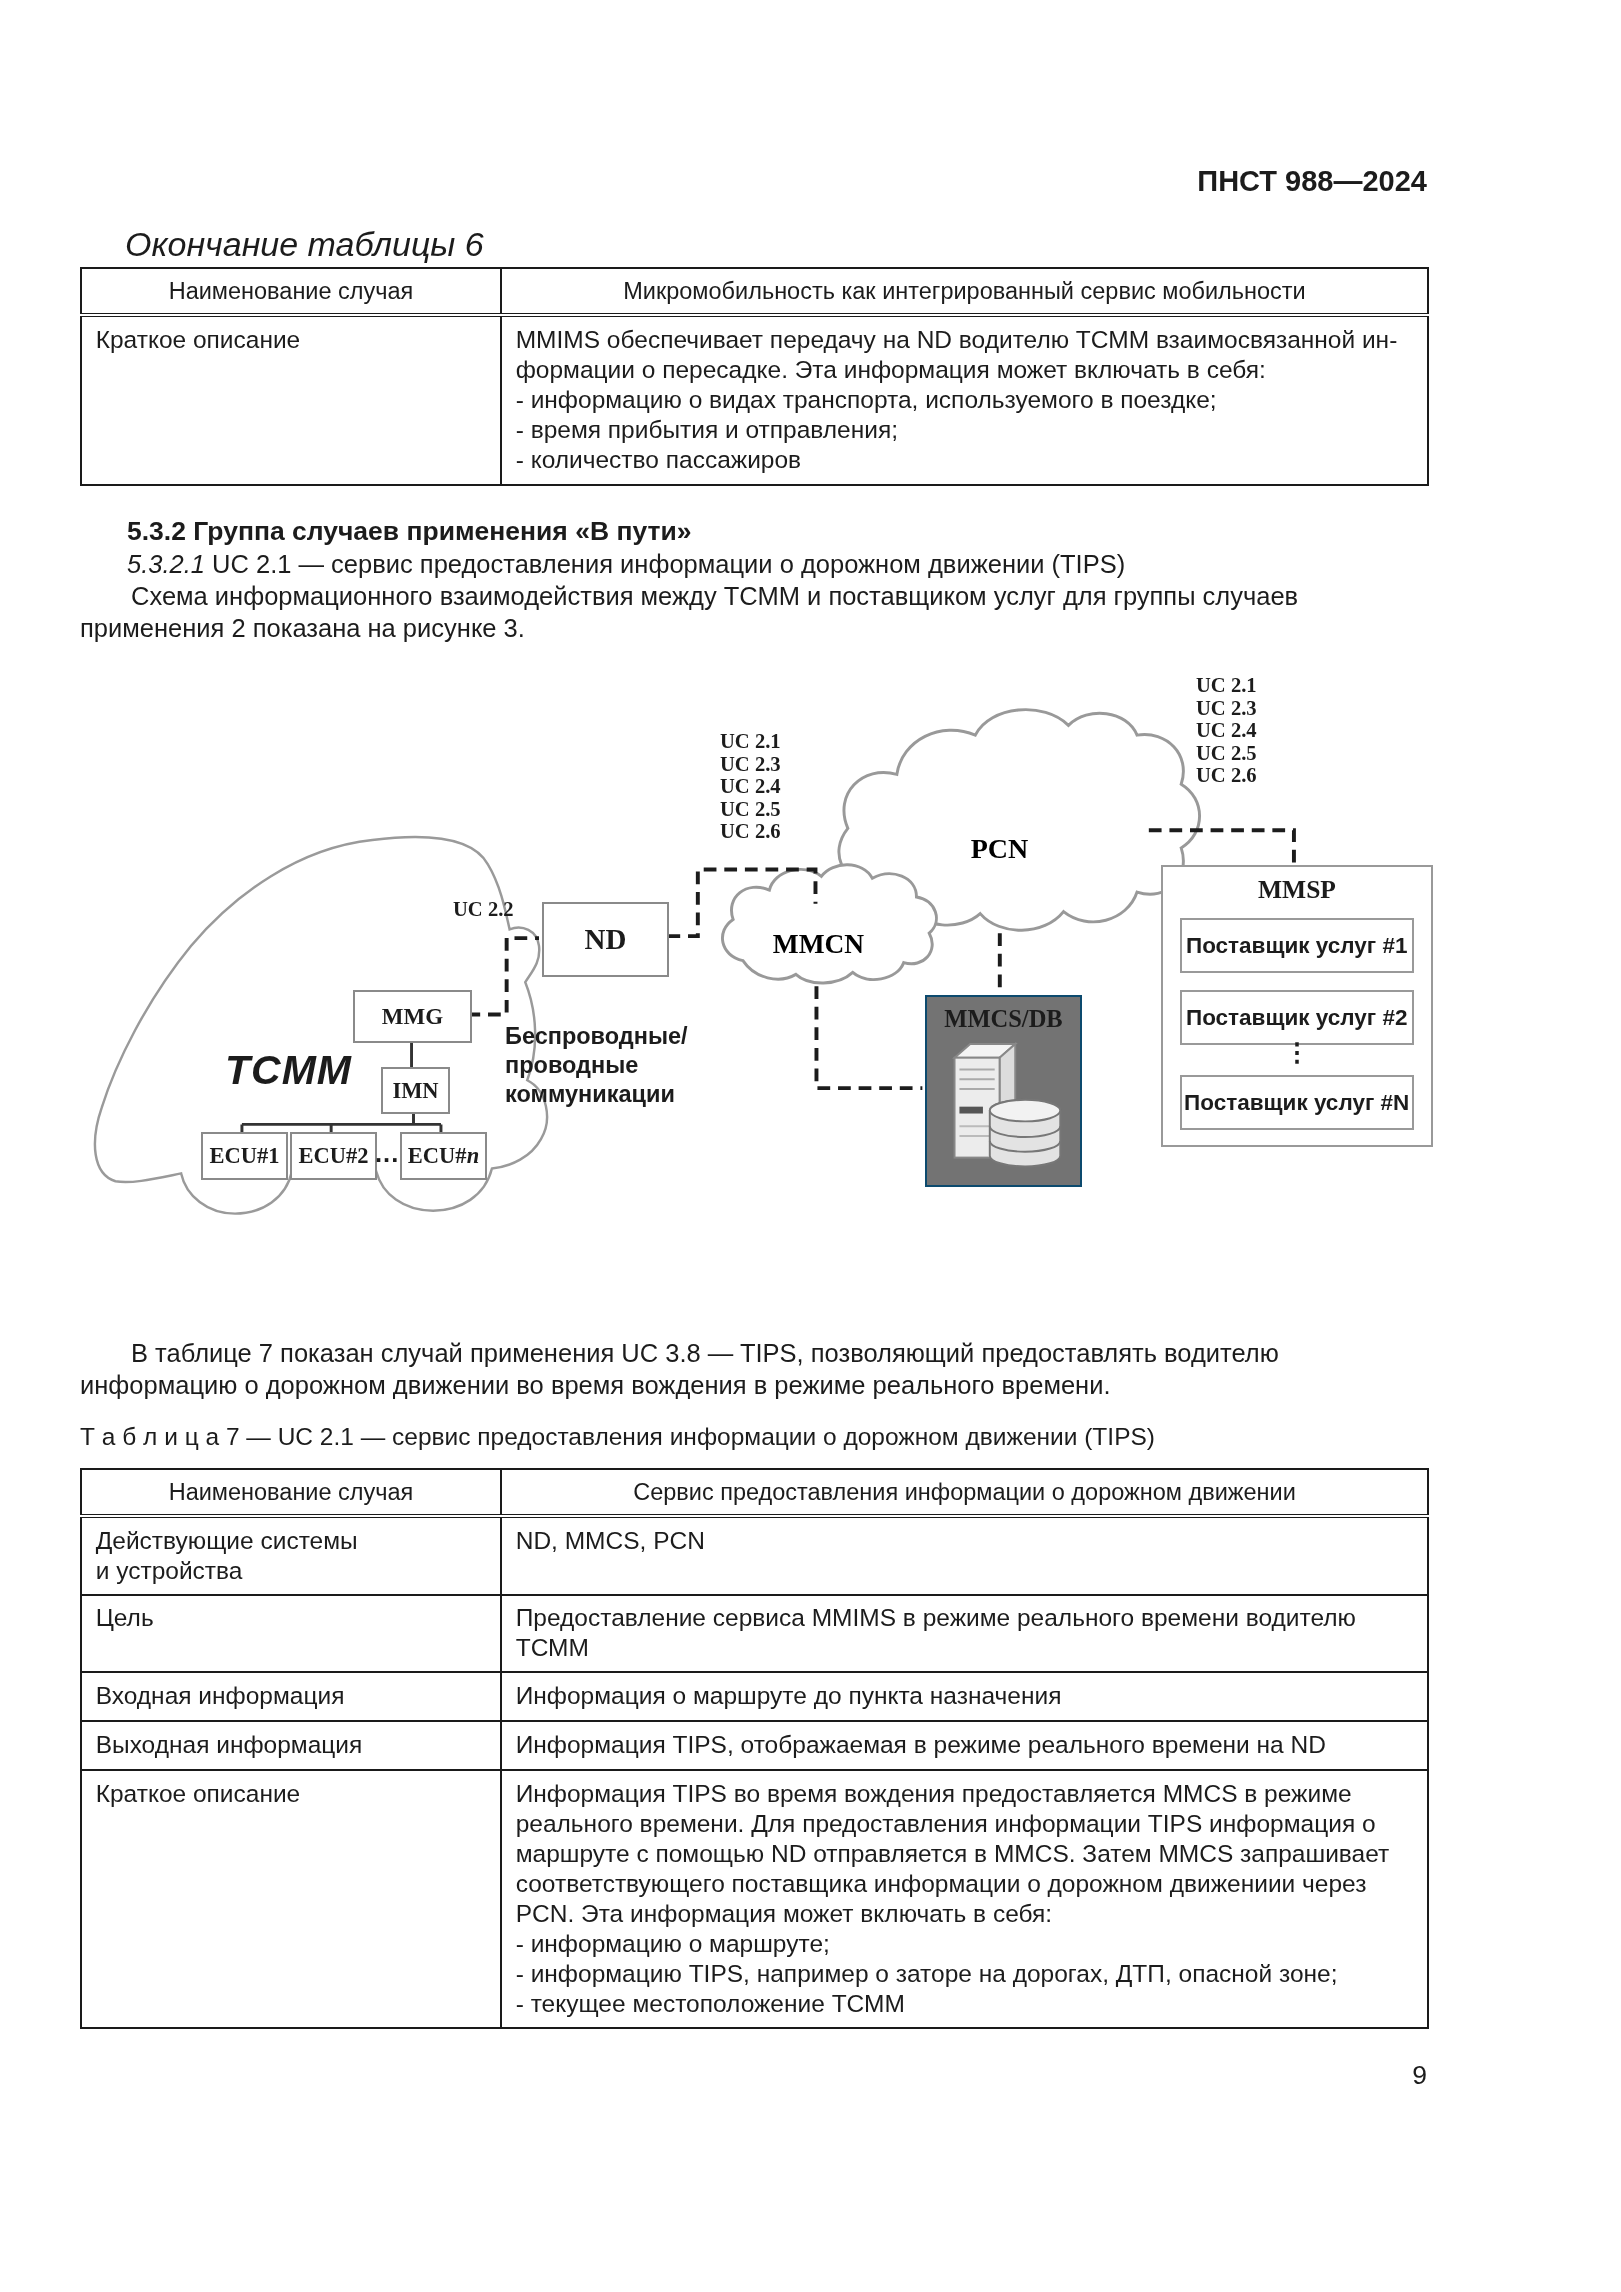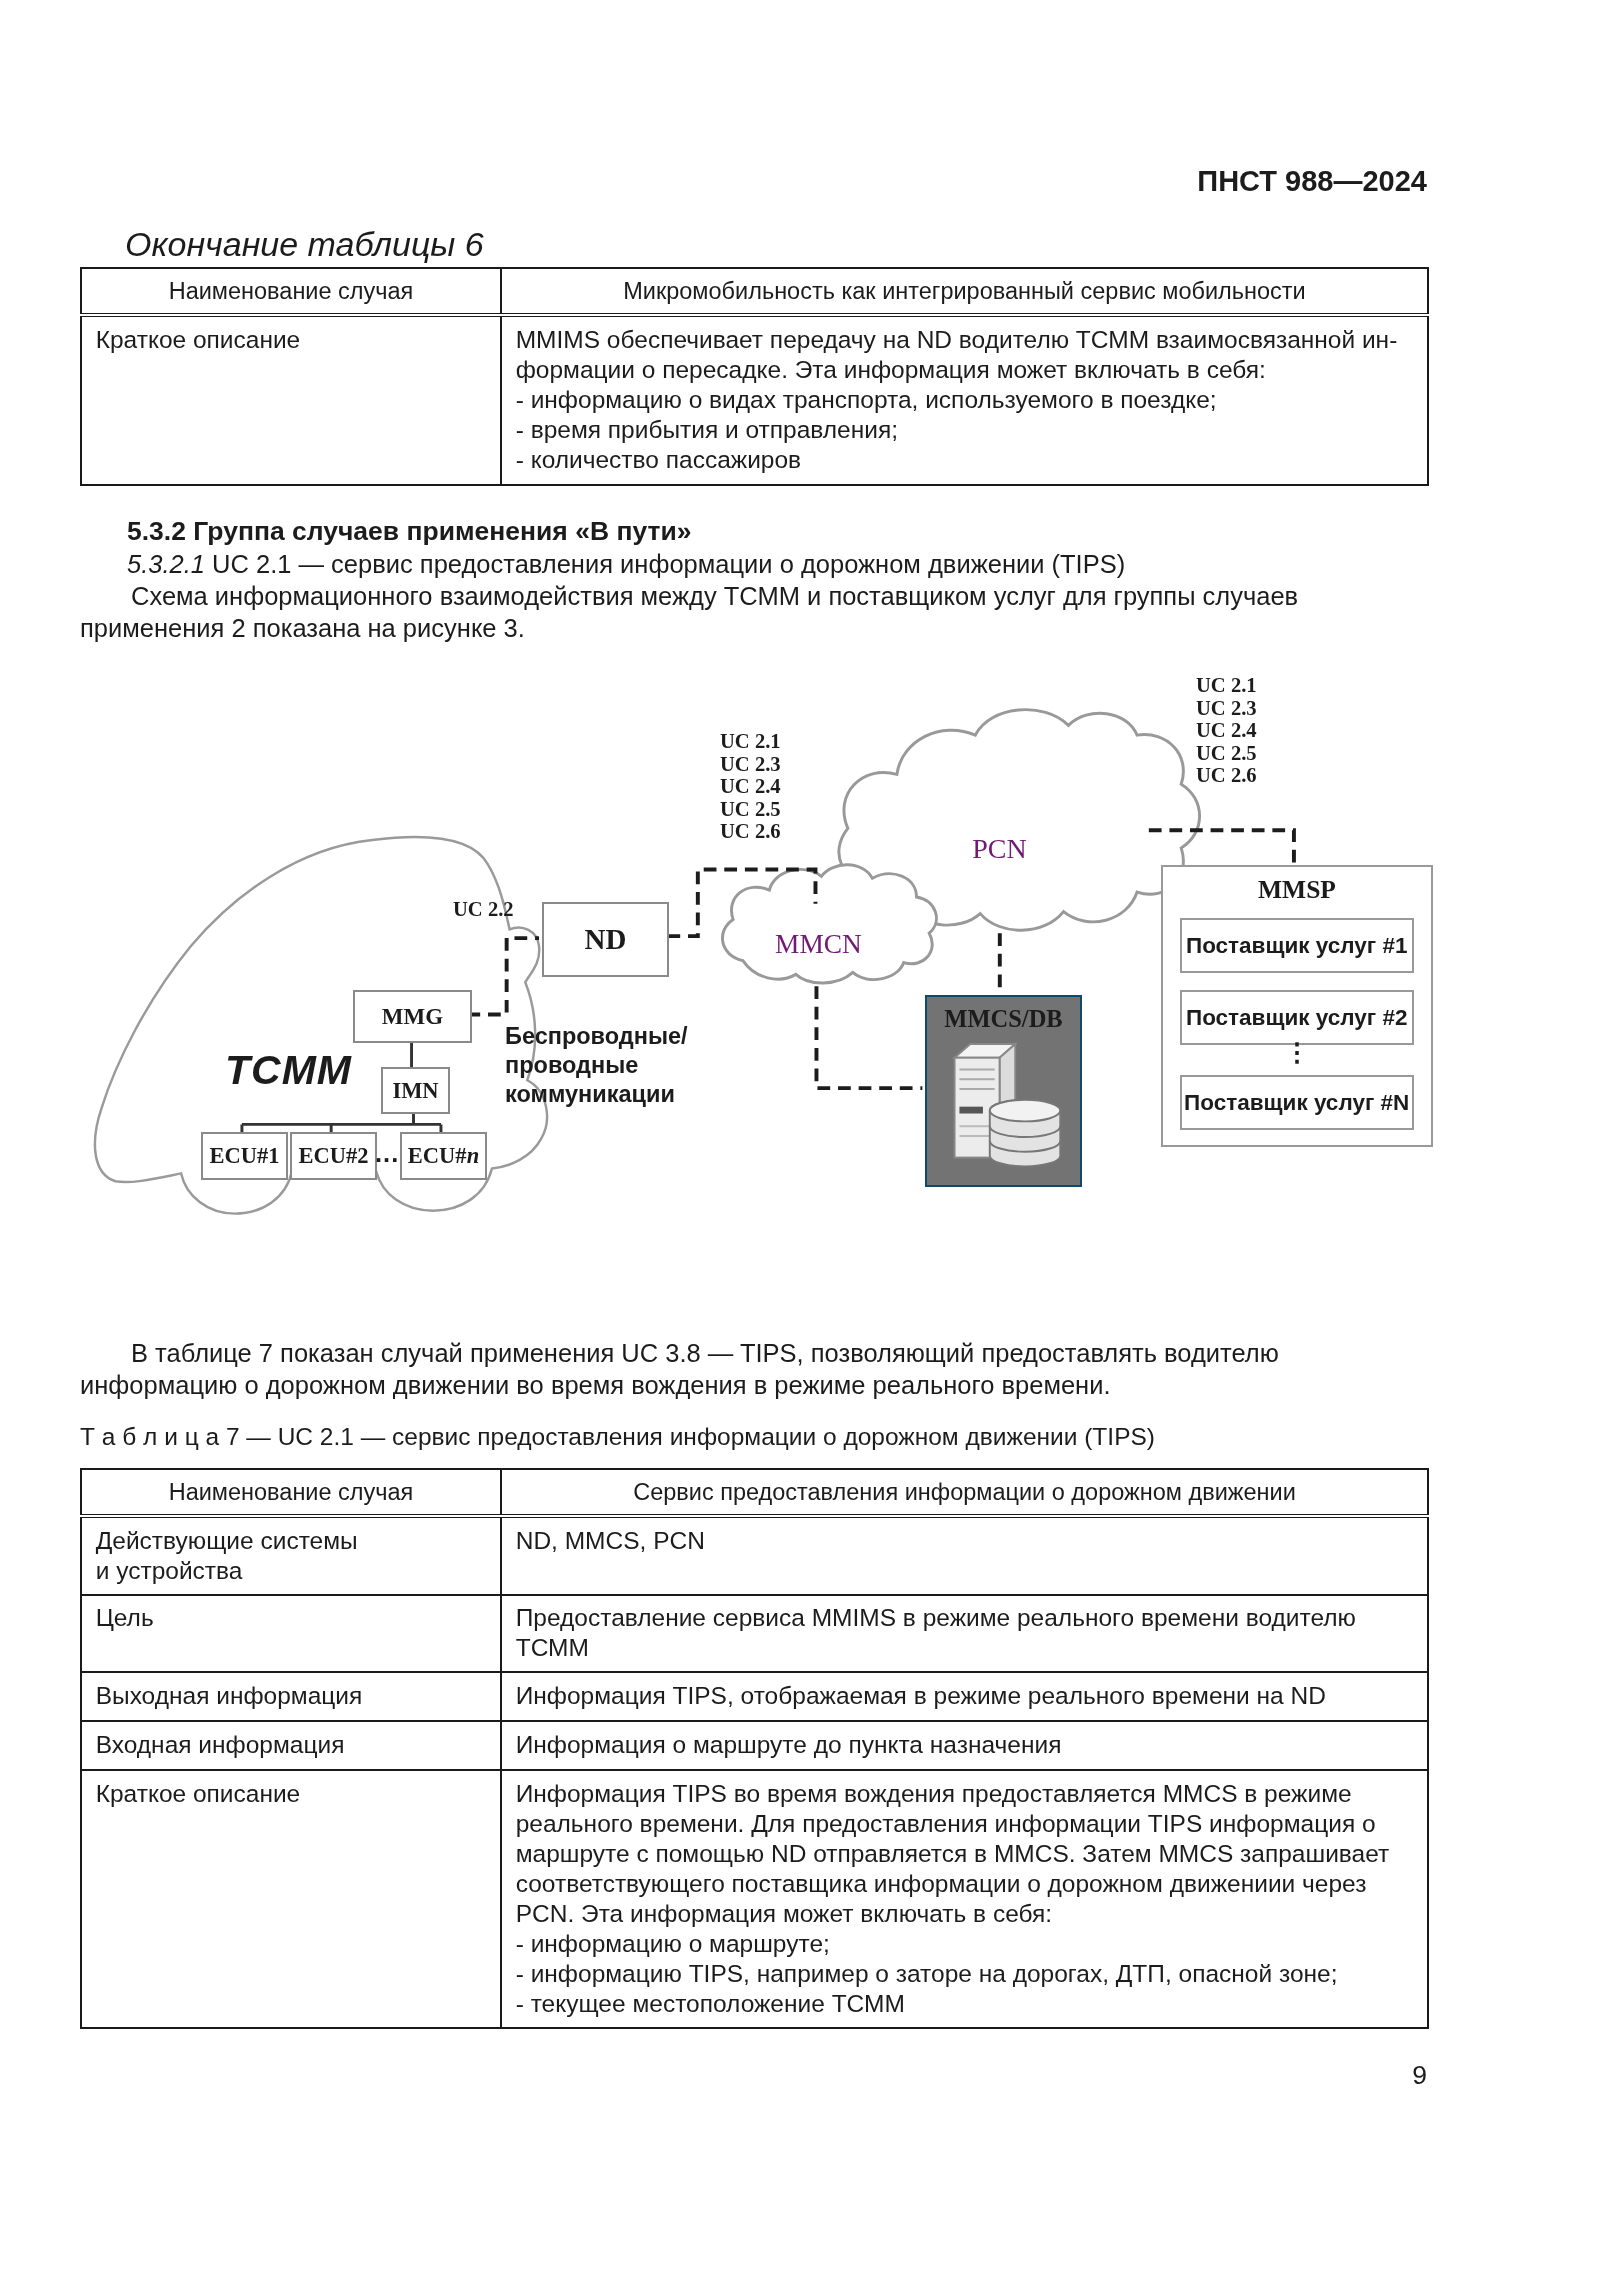--- a/index.html
+++ b/index.html
@@ -43,21 +43,21 @@
   .nd-box{left:454px; top:265px; width:123px; height:71px; font-size:29px;}
   .mmg-box{left:265px; top:353px; width:115px; height:49px; font-size:23px;}
   .imn-box{left:293px; top:430px; width:65px; height:43px; font-size:22.5px;}
   .ecu-box{top:495px; width:83px; height:44px; font-size:22.5px; border-width:2.9px;}
   .ecu1{left:113px;} .ecu2{left:202px;} .ecun{left:312px;}
   .ecu-dots{position:absolute; left:287px; top:502px; font-weight:bold; font-size:25.5px; letter-spacing:1px;}
   .uc-list{position:absolute; font-family:"Liberation Serif", serif; font-weight:bold; font-size:20.6px; line-height:22.5px;}
   .uc-left{left:632px; top:93px;}
   .uc-right{left:1108px; top:37px;}
   .uc22{position:absolute; left:365px; top:261px; font-family:"Liberation Serif", serif; font-weight:bold; font-size:20.6px;}
-  .cloud-label{position:absolute; font-family:"Liberation Serif", serif; font-weight:normal; color:#701a75;}
+  .cloud-label{position:absolute; font-family:"Liberation Serif", serif; font-weight:bold; color:#000000;}
   .pcn-label{left:838px; top:196px; width:147px; text-align:center; font-size:28px;}
   .mmcn-label{left:657px; top:292px; width:147px; text-align:center; font-size:27.4px;}
   .tcmm-label{position:absolute; left:137px; top:410px; font-size:41px; font-weight:bold; font-style:italic; letter-spacing:1px;}
   .comm-label{position:absolute; left:417px; top:385px; font-size:23.5px; font-weight:bold; line-height:29px;}
   .mmcs-box{position:absolute; left:837px; top:358px; width:153px; height:188px; background:#737373; border:2px solid #0c4a6e;}
   .mmcs-title{position:absolute; left:0; top:7.8px; width:100%; text-align:center;
     font-family:"Liberation Serif", serif; font-weight:bold; font-size:24.5px;}
   .mmsp-box{position:absolute; left:1073px; top:228px; width:268px; height:278px; background:#fff; border:2px solid #999;}
   .mmsp-title{position:absolute; left:0; top:7.8px; width:100%; text-align:center;
     font-family:"Liberation Serif", serif; font-weight:bold; font-size:25.5px;}
@@ -215,26 +215,26 @@
       <tr style="height:78px;">
         <td class="namecol preline">Действующие системы
 и устройства</td>
         <td class="preline">ND, MMCS, PCN</td>
       </tr>
       <tr style="height:49px;">
         <td class="namecol preline">Цель</td>
         <td class="preline">Предоставление сервиса MMIMS в режиме реального времени водителю ТСММ</td>
       </tr>
       <tr style="height:49px;">
+        <td class="namecol preline">Входная информация</td>
+        <td class="preline">Информация о маршруте до пункта назначения</td>
+      </tr>
+      <tr style="height:49px;">
         <td class="namecol preline">Выходная информация</td>
         <td class="preline">Информация TIPS, отображаемая в режиме реального времени на ND</td>
-      </tr>
-      <tr style="height:49px;">
-        <td class="namecol preline">Входная информация</td>
-        <td class="preline">Информация о маршруте до пункта назначения</td>
       </tr>
       <tr style="height:253px;">
         <td class="namecol preline">Краткое описание</td>
         <td class="preline">Информация TIPS во время вождения предоставляется MMCS в режиме
 реального времени. Для предоставления информации TIPS информация о
 маршруте с помощью ND отправляется в MMCS. Затем MMCS запрашивает
 соответствующего поставщика информации о дорожном движениии через
 PCN. Эта информация может включать в себя:
 - информацию о маршруте;
 - информацию TIPS, например о заторе на дорогах, ДТП, опасной зоне;

